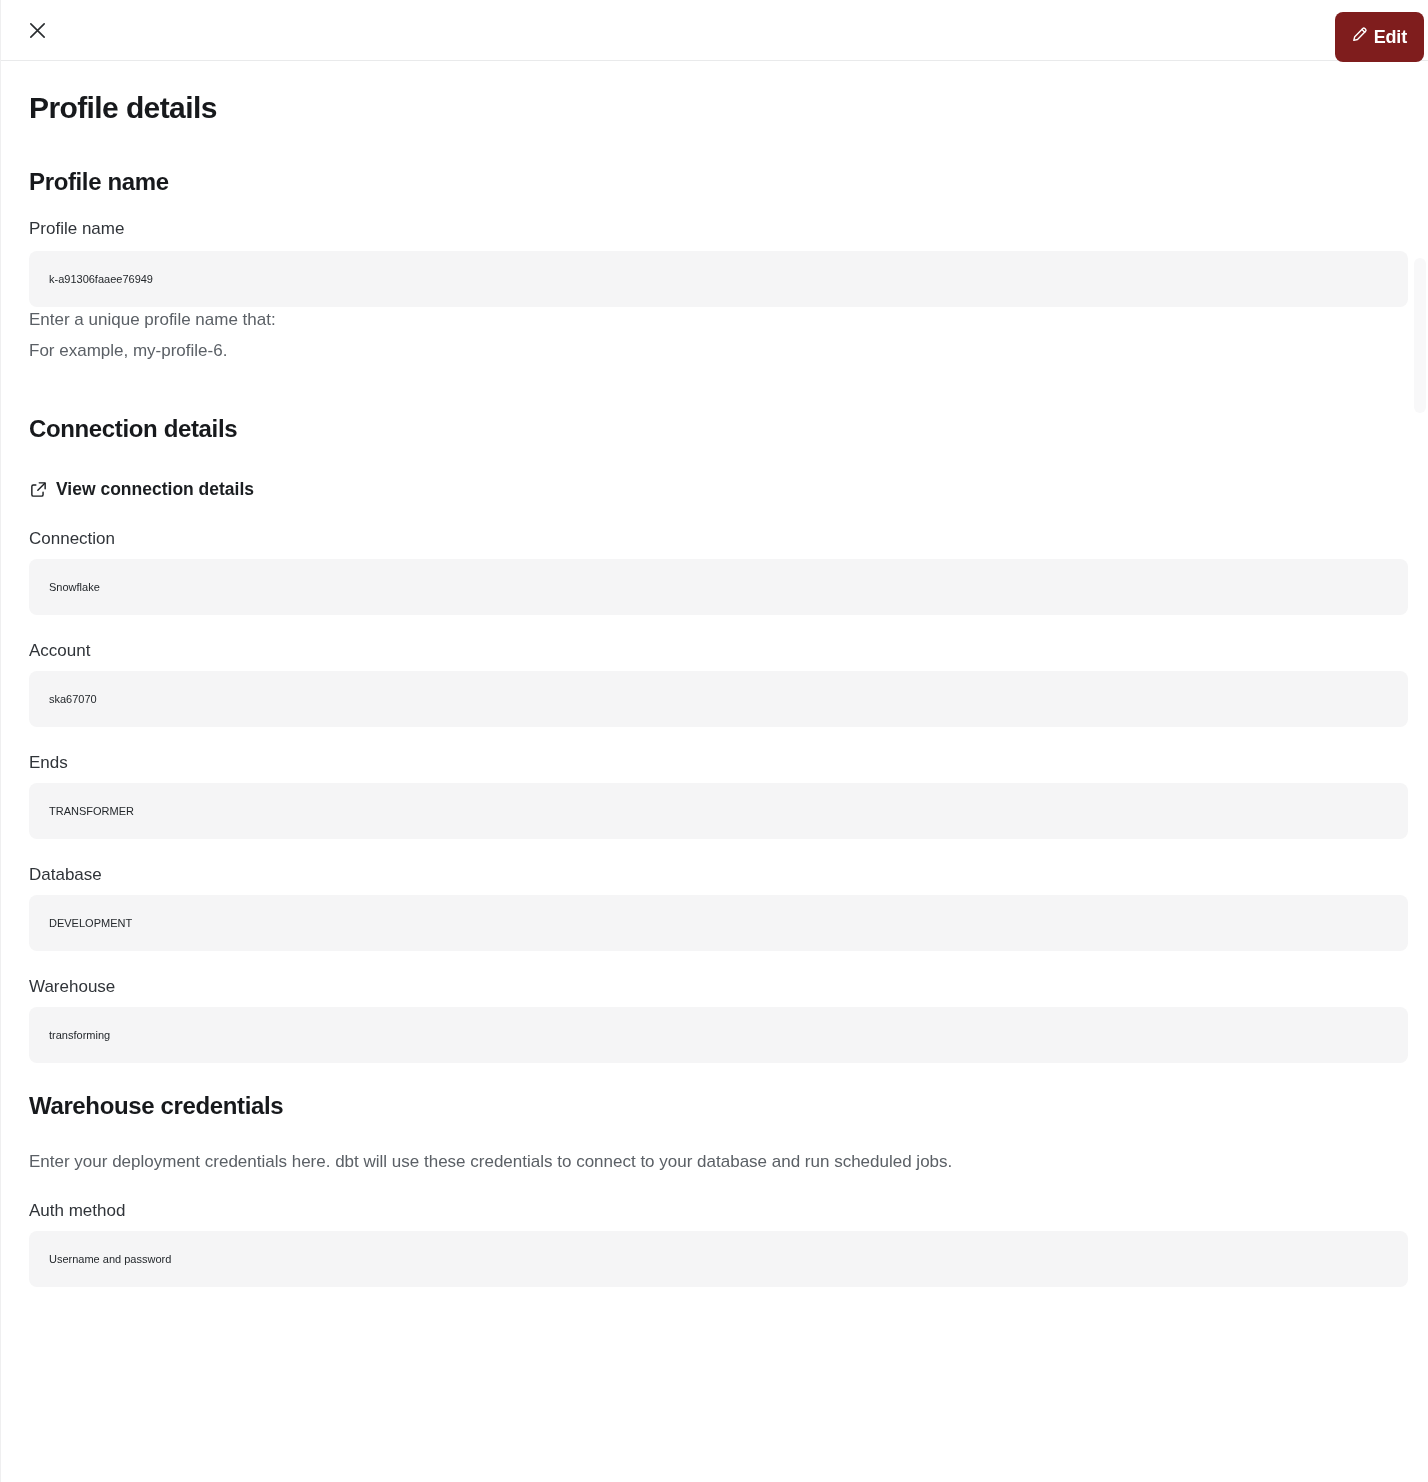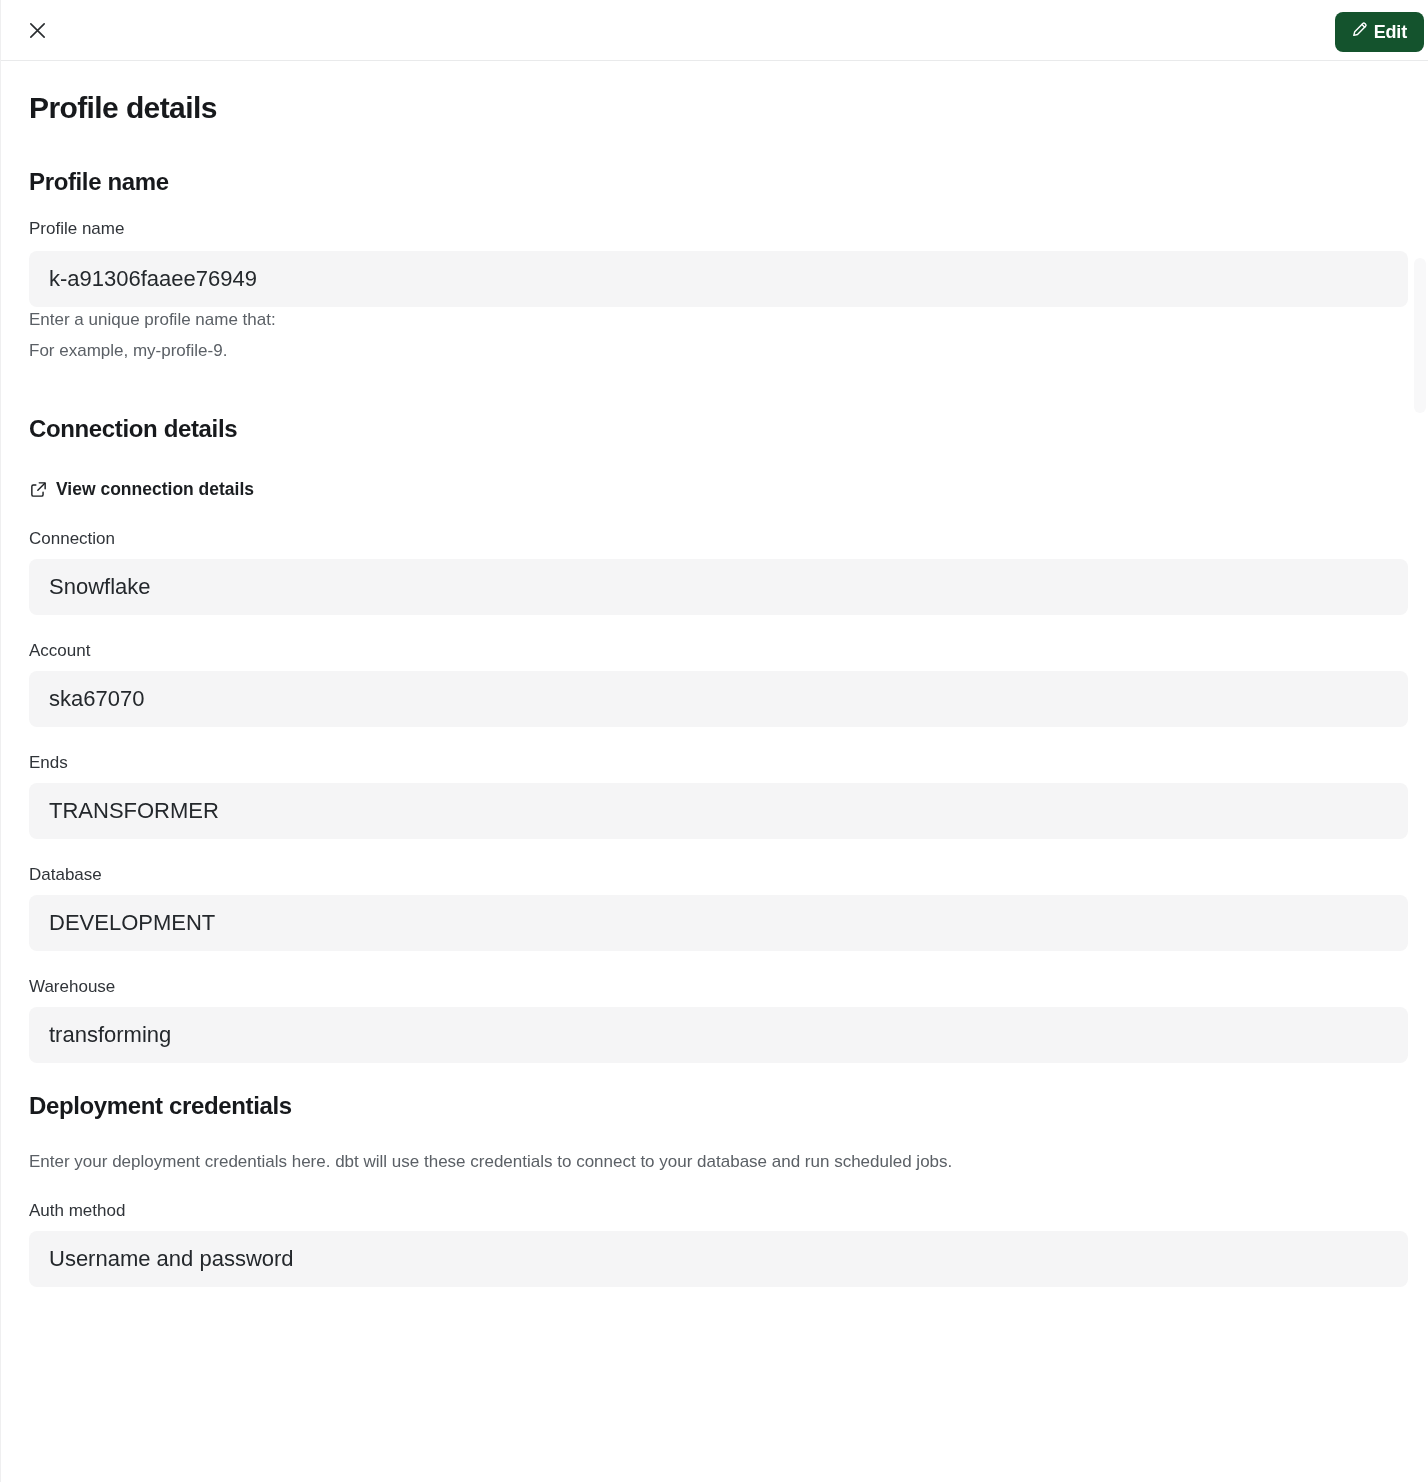--- a/index.html
+++ b/index.html
@@ -26,23 +26,23 @@
   .close-btn {
     position: absolute;
     left: 23px; top: 19px;
     width: 26px; height: 26px;
     display: flex; align-items: center; justify-content: center;
     background: transparent; border: none; cursor: pointer;
   }
   .edit-btn {
     position: absolute;
     right: 4px; top: 12px;
-    height: 40px;
+    height: 50px;
     display: inline-flex; align-items: center; gap: 5px;
-    background: #14532d;
+    background: #7f1d1d;
     color: #ffffff;
     border: none; border-radius: 8px;
     padding: 0 17px 0 15px;
     font-family: "Liberation Sans", sans-serif;
     font-size: 18px; font-weight: 700;
     letter-spacing: -0.01em;
     cursor: pointer;
   }
   
   .content {
@@ -76,21 +76,21 @@
     display: block;
   }
   .field-label.first { margin-top: 18px; }
   .field {
     margin-top: 8px;
     height: 56px;
     background: #f5f5f6;
     border-radius: 8px;
     display: flex; align-items: center;
     padding-left: 20px;
-    font-size: 22px;
+    font-size: 11px;
     color: #24282c;
     width: 100%;
   }
   .field.pn { margin-top: 10px; }
   .helper {
     font-size: 17px; line-height: 26px;
     color: #5b6066;
   }
   ul.rules {
     margin-top: 6px;
@@ -162,21 +162,21 @@
 
     <h2 class="sec-profile">Profile name</h2>
 
 
     <span class="field-label first">Profile name</span>
     <div class="field pn">
       <span>k-a91306faaee76949</span>
     </div>
 
     <p class="helper">Enter a unique profile name that:</p>
-    <p class="example">For example, my-profile-9.</p>
+    <p class="example">For example, my-profile-6.</p>
 
     <h2 class="sec-conn">Connection details</h2>
 
     <a class="view-link">
       <span>
         <svg width="19" height="19" viewBox="0 0 20 20" fill="none" stroke="#1b1e21" stroke-width="1.5" stroke-linejoin="round" stroke-linecap="round">
           <path d="M7.2 5.2H4.6A1.6 1.6 0 0 0 3 6.8v8.6A1.6 1.6 0 0 0 4.6 17h8.6a1.6 1.6 0 0 0 1.6-1.6v-2.6"></path>
           <path d="M10.8 3h6.2v6.2"></path>
           <path d="M16.4 3.6L9.3 10.7"></path>
         </svg>
@@ -202,21 +202,21 @@
     <span class="field-label">Database</span>
     <div class="field">
       <span>DEVELOPMENT</span>
     </div>
 
     <span class="field-label">Warehouse</span>
     <div class="field">
       <span>transforming</span>
     </div>
 
-    <h2 class="sec-deploy">Deployment credentials</h2>
+    <h2 class="sec-deploy">Warehouse credentials</h2>
 
     <p class="desc deploy-desc">Enter your deployment credentials here. dbt will use these credentials to connect to your database and run scheduled jobs.</p>
 
     <span class="field-label">Auth method</span>
     <div class="field">
       <span>Username and password</span>
     </div>
 
   </div>
 

